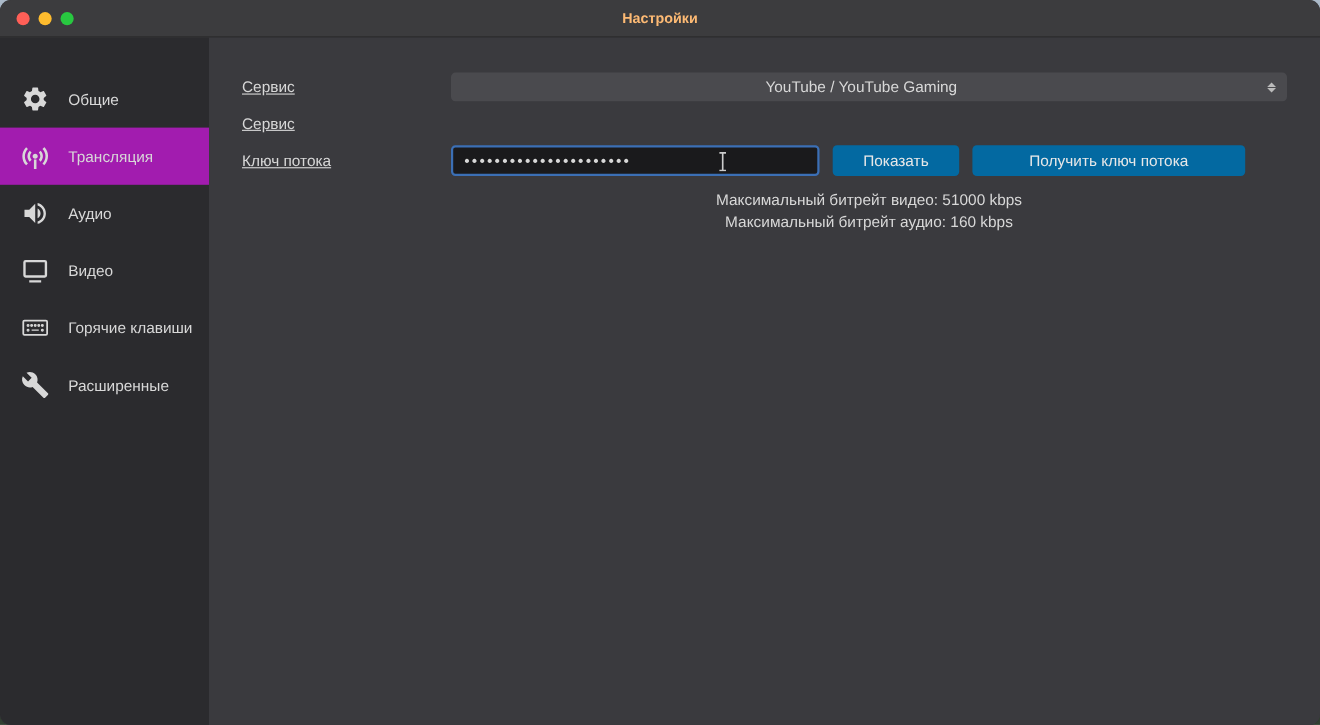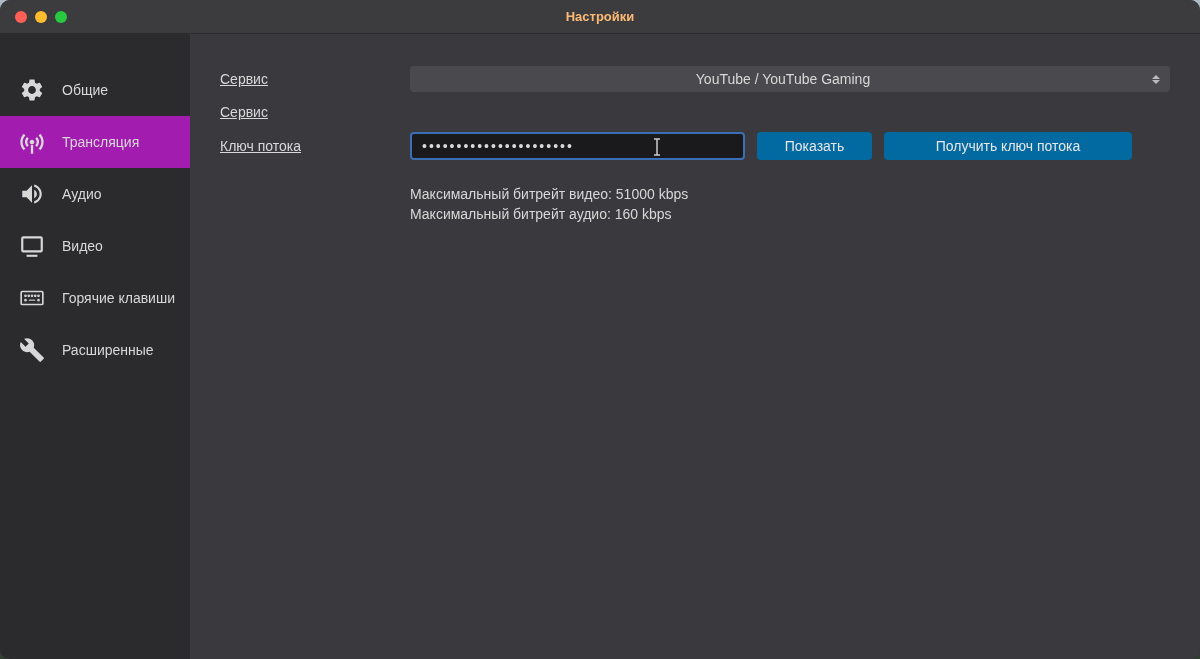--- a/index.html
+++ b/index.html
@@ -26,21 +26,21 @@
     .chev-up { border-bottom: 4px solid #bbb; }
     .chev-down { border-top: 4px solid #bbb; }
     .input-row-group { display: flex; gap: 12px; flex: 1; }
     .stream-key-input { width: 335px; height: 28px; background: #1a1a1c; border: 2px solid #3b6fb5; border-radius: 4px; padding: 0 10px; color: #d8d8d8; font-size: 14px; letter-spacing: 2px; display: flex; align-items: center; outline: none; }
     .btn { height: 28px; background: #0369a1; border: none; border-radius: 4px; color: #e8e8e8; font-size: 14px; padding: 0 18px; cursor: pointer; display: flex; align-items: center; justify-content: center; }
     .btn-show { width: 115px; }
     .btn-getkey { width: 248px; }
     .checkbox-row { margin-top: 160px; margin-left: 190px; display: flex; align-items: center; gap: 10px; }
     .checkbox { width: 18px; height: 18px; background: #e8e8e8; border-radius: 4px; cursor: pointer; flex-shrink: 0; }
     .checkbox-label { font-size: 14px; color: #d8d8d8; }
-    .info-text { margin-left: 190px; margin-top: 25px; font-size: 14px; color: #d8d8d8; line-height: 1.4; }
+    .info-text { margin-left: 190px; margin-top: 12px; font-size: 14px; color: #d8d8d8; line-height: 1.4; text-align: center; }
     .cursor-i { position: absolute; width: 14px; height: 18px; pointer-events: none; }
   </style>
 </head>
 <body>
 
 <div class="window">
   <div class="titlebar">
     <div class="traffic">
       <div class="tl red"></div>
       <div class="tl yellow"></div>

